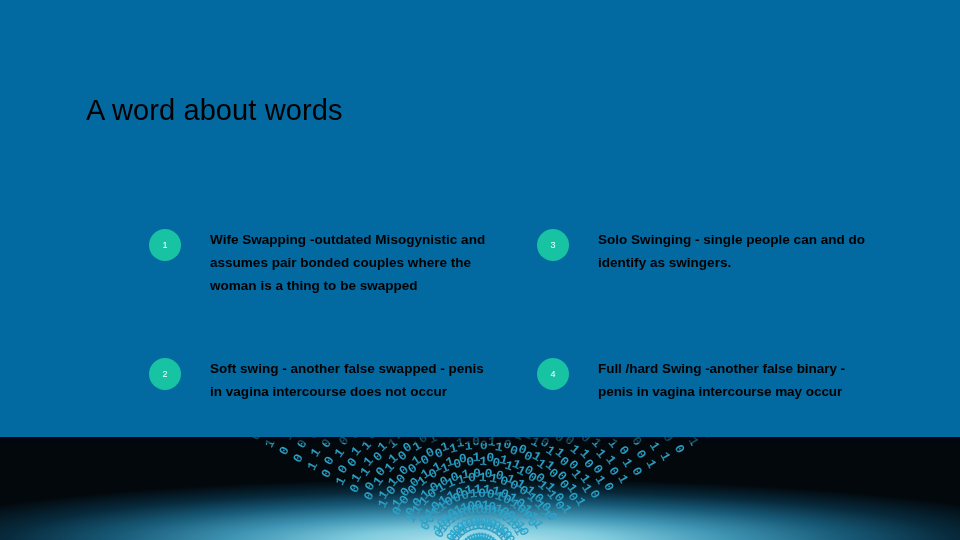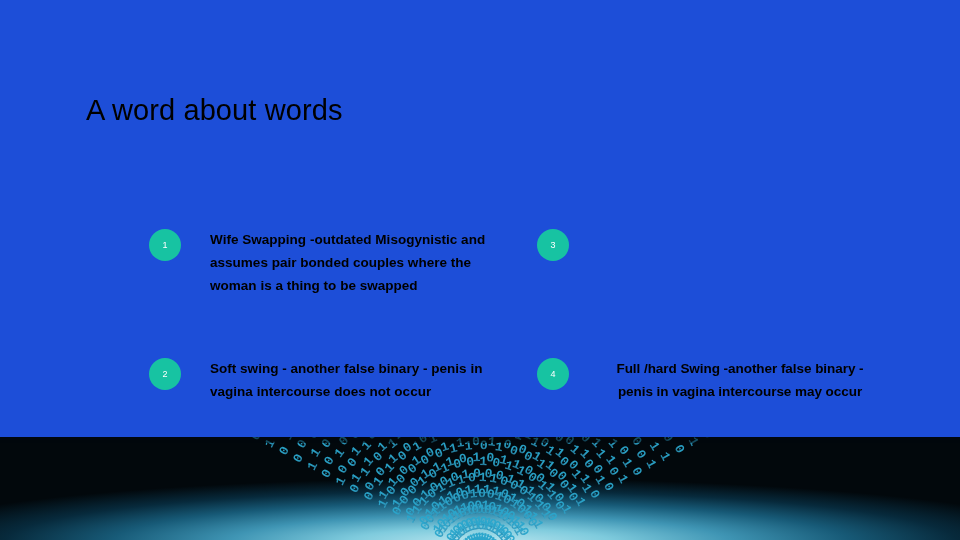--- a/index.html
+++ b/index.html
@@ -11,21 +11,21 @@
     height: 540px;
     background: #ffffff;
     font-family: "Liberation Sans", sans-serif;
     overflow: hidden;
     position: relative;
   }
 
   .slide {
     position: absolute;
     inset: 0;
-    background: #1d4ed8;
+    background: #0369a1;
   }
 
   
   .slide-title {
     position: absolute;
     left: 86px;
     top: 93px;
     font-size: 29px;
     font-weight: 400;
     color: #000000;
@@ -73,21 +73,21 @@
   .item-text {
     margin-left: 29px;
     font-size: 13.5px;
     font-weight: bold;
     color: #000000;
     line-height: 1.72;
     letter-spacing: 0.02px;
     white-space: pre-wrap;
   }
 
-  .item-4 .item-text { letter-spacing: -0.05px; text-align: center; }
+  .item-4 .item-text { letter-spacing: -0.05px; }
 
   
   .binary-band {
     position: absolute;
     left: 0;
     top: 437px;
     width: 960px;
     height: 103px;
     overflow: hidden;
     background: #02080c;
@@ -107,25 +107,26 @@
 
   <div class="items">
 
     <div class="item item-1">
       <div class="badge">1</div>
       <div class="item-text">Wife Swapping -outdated Misogynistic and assumes pair bonded couples where the woman is a thing to be swapped</div>
     </div>
 
     <div class="item item-2">
       <div class="badge">2</div>
-      <div class="item-text">Soft swing - another false binary - penis in vagina intercourse does not occur</div>
+      <div class="item-text">Soft swing - another false swapped - penis in vagina intercourse does not occur</div>
     </div>
 
     <div class="item item-3">
       <div class="badge">3</div>
+      <div class="item-text">Solo Swinging - single people can and do  identify as swingers.</div>
     </div>
 
     <div class="item item-4">
       <div class="badge">4</div>
       <div class="item-text">Full /hard Swing -another false binary - penis in vagina intercourse may occur</div>
     </div>
 
   </div>
 
   <div class="binary-band">

